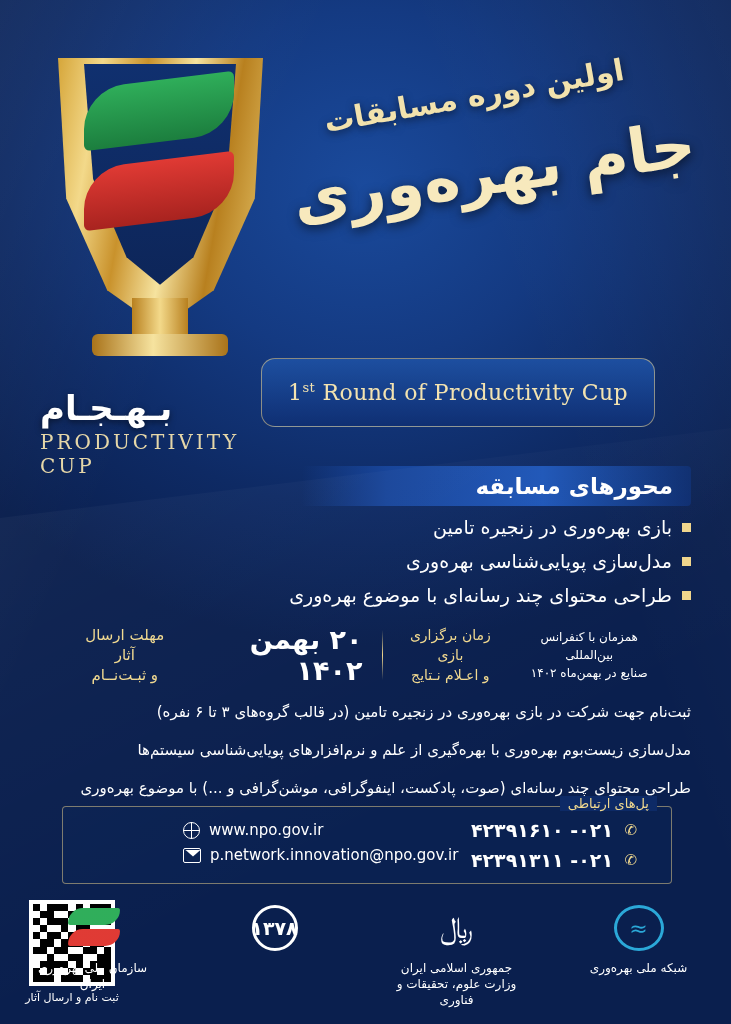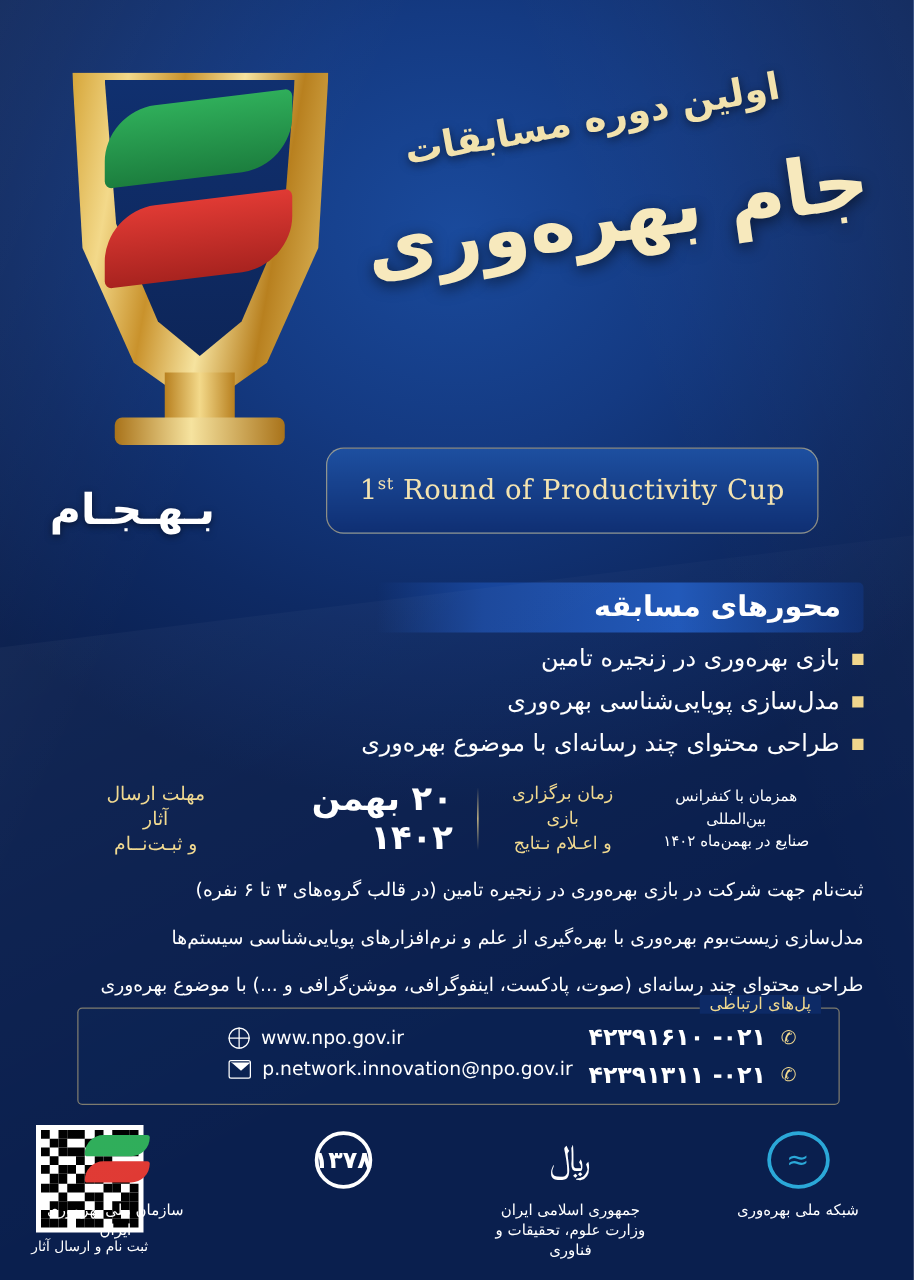--- a/index.html
+++ b/index.html
@@ -251,20 +251,21 @@
     <div class="trophy-cup"></div>
     <div class="trophy-inner"></div>
     <div class="flag-green"></div>
     <div class="flag-red"></div>
     <div class="trophy-stem"></div>
     <div class="trophy-base"></div>
   </div>
 
   <div class="brand-block">
     <div class="brand-fa">بـهـجـام</div>
+    <div class="brand-en">PRODUCTIVITY CUP</div>
   </div>
 
   <div class="title-calli">
     <div class="title-line1">اولین دوره مسابقات</div>
     <div class="title-line2">جام بهره‌وری</div>
   </div>
   <div class="title-en-wrap">
     <div class="title-en">1<sup>st</sup> Round of Productivity Cup</div>
   </div>
 

